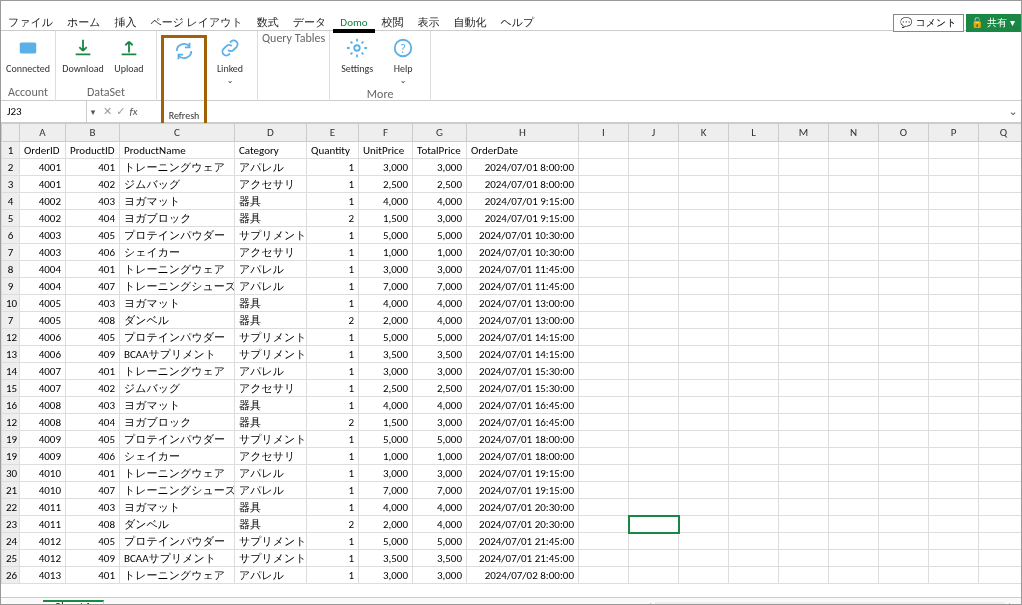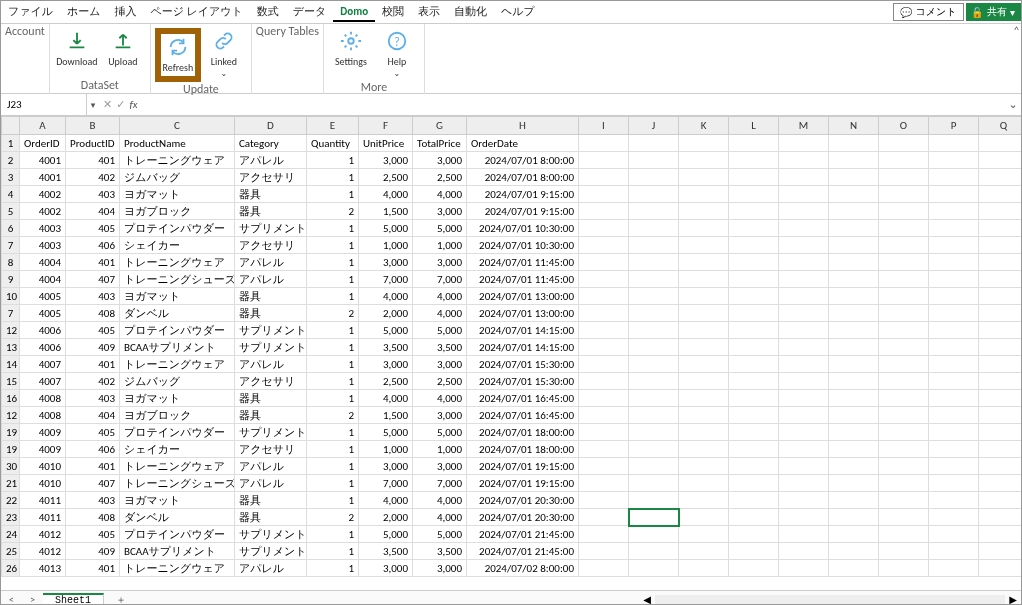--- a/index.html
+++ b/index.html
@@ -1,28 +1,28 @@
 <!DOCTYPE html>
 <html><head>
 <meta charset="utf-8">
 <style>
 * { box-sizing: border-box; margin: 0; padding: 0; font-family: "Meiryo UI", "Calibri", sans-serif; }
 body { width: 1022px; height: 605px; overflow: hidden; border: 1px solid #999; background: #fff; position: relative; }
-.topbar { height: 23px; background: #fff; display: flex; align-items: center; border-bottom: 1px solid #ccc; font-size: 11px; }
+.topbar { height: 16px; background: #fff; display: flex; align-items: center; border-bottom: 1px solid #ccc; font-size: 11px; margin-top: 14px; }
 .menu-items { display: flex; flex: 1; }
 .menu-item { padding: 0 7px; cursor: pointer; color: #222; height: 20px; line-height: 20px; }
-.menu-item.active { background: #fff; border-bottom: 2px solid #000000; color: #108040; font-weight: bold; }
+.menu-item.active { background: #fff; border-bottom: 4px solid #000000; color: #108040; font-weight: normal; }
 .top-right { display: flex; align-items: center; margin-left: auto; gap: 2px; }
 .comment-btn { border: 1px solid #888; padding: 1px 6px; font-size: 10px; display: flex; align-items: center; gap: 3px; background: #fff; }
 .share-btn { background: #1a8844; color: #fff; padding: 2px 6px; font-size: 10px; display: flex; align-items: center; gap: 3px; }
 .ribbon { height: 70px; background: #fff; display: flex; border-bottom: 1px solid #ccc; }
 .rgroup { display: flex; flex-direction: column; align-items: center; border-right: 1px solid #ddd; height: 70px; padding: 0 4px; }
 .rbtns { display: flex; flex: 1; align-items: flex-start; padding-top: 4px; }
 .rbtn { display: flex; flex-direction: column; align-items: center; justify-content: center; width: 46px; padding: 2px; font-size: 10px; cursor: pointer; color: #333; }
-.rbtn.highlighted { border: 6px solid #a16207; }
+.rbtn.highlighted { border: 3px solid #a16207; gap: 44px; }
 .rbtn svg { width: 24px; height: 22px; }
 .rlabel { font-size: 12px; color: #666; margin-bottom: 2px; }
 .formula-bar { height: 22px; display: flex; align-items: center; border-bottom: 1px solid #ccc; font-size: 11px; }
 .namebox { width: 86px; border-right: 1px solid #ccc; padding: 0 6px; line-height: 22px; }
 .namebox-dd { width: 12px; text-align: center; font-size: 9px; color: #555; }
 .fx-icons { display: flex; align-items: center; gap: 4px; padding: 0 4px; color: #999; font-size: 11px; }
 .fx { font-style: italic; color: #555; }
 .fx-input { flex: 1; padding: 0 6px; }
 .collapse { width: 16px; text-align: center; color: #555; cursor: pointer; }
 .sheet-area { position: relative; height: 474px; overflow: hidden; }
@@ -70,20 +70,28 @@
     <div class="share-btn">
       <span>🔓</span>
       <span>共有</span>
       <span>▾</span>
     </div>
   </div>
 </div>
 
 <div class="ribbon">
     <div class="rgroup">
+      <div class="rbtns">
+        <div class="rbtn">
+          <span><svg viewBox="0 0 24 24">
+              <rect x="3" y="6" width="18" height="12" rx="2" fill="#5bb0e8"></rect>
+            </svg></span>
+          <span>Connected</span>
+        </div>
+      </div>
       <div class="rlabel">Account</div>
     </div>
     <div class="rgroup">
       <div class="rbtns">
         <div class="rbtn">
           <span><svg viewBox="0 0 24 24">
               <path d="M12 3v12m0 0l-4-4m4 4l4-4M4 19h16" stroke="#1a8844" stroke-width="2" fill="none"></path>
             </svg></span>
           <span>Download</span>
         </div>

